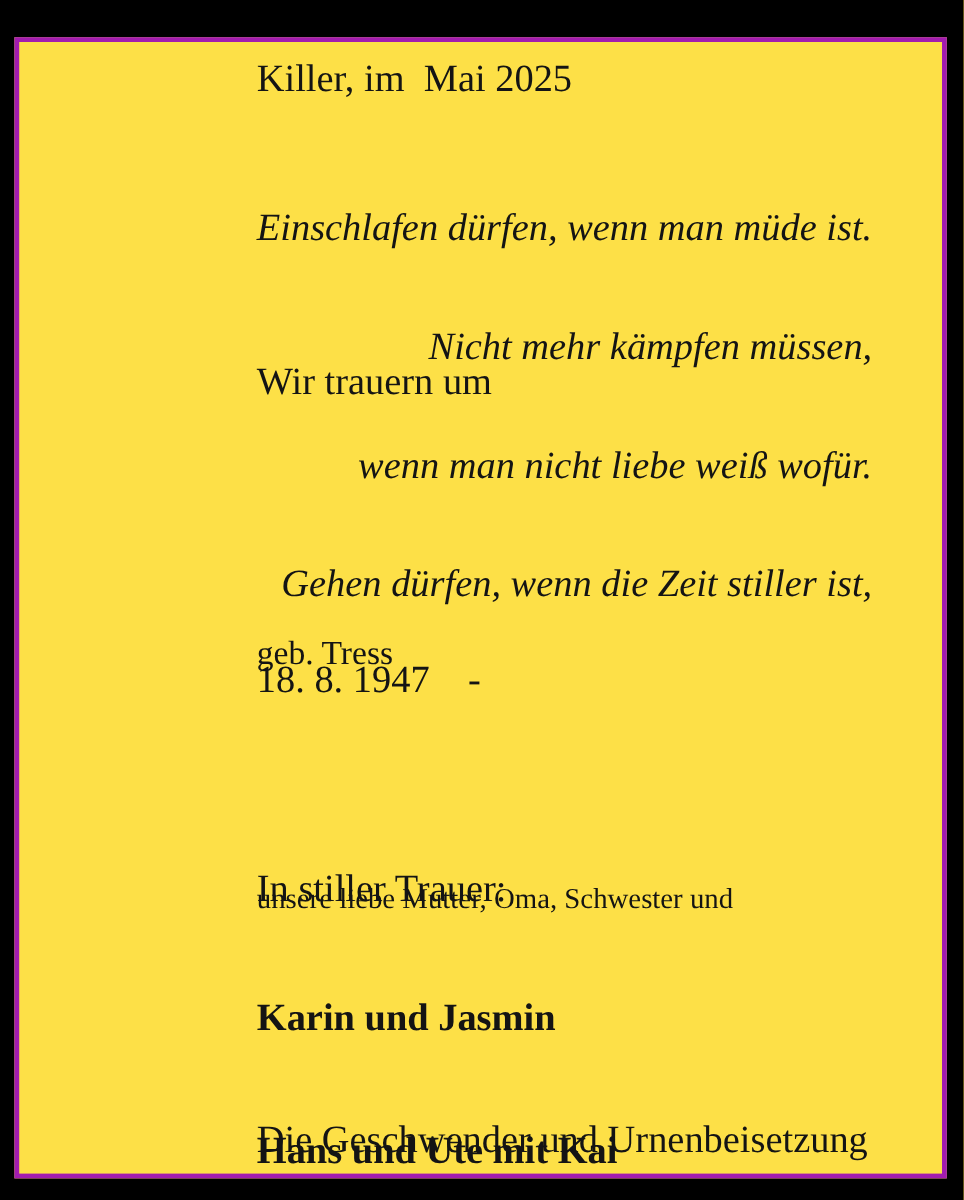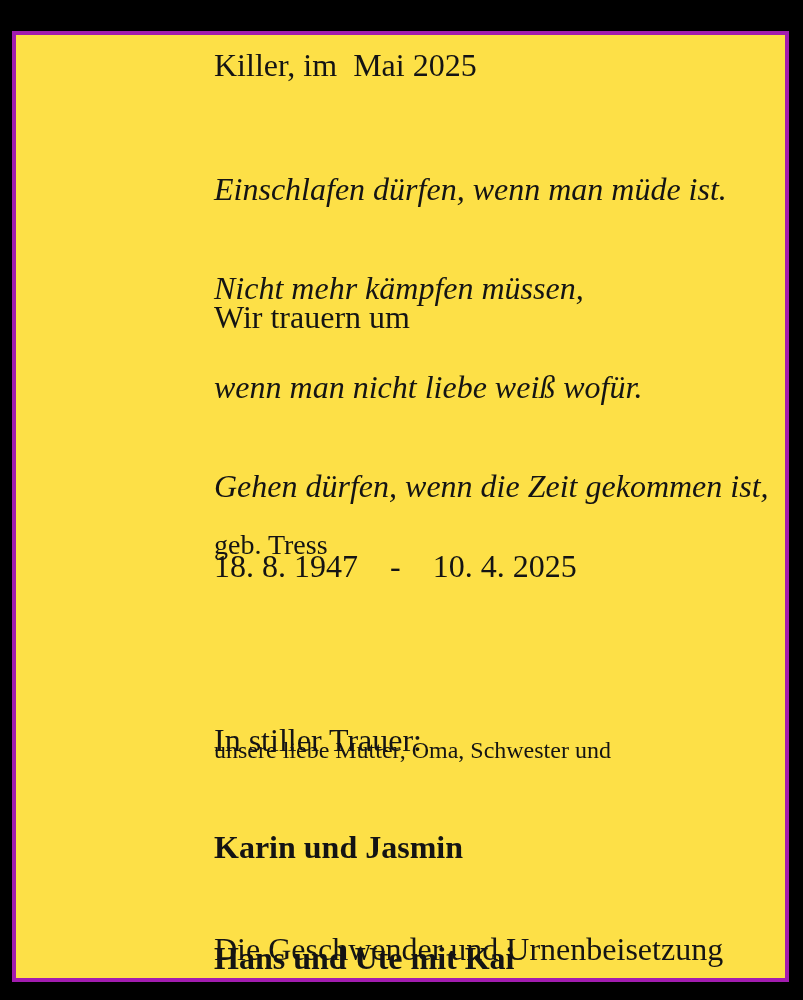--- a/index.html
+++ b/index.html
@@ -33,20 +33,21 @@
   .dateline {
     top: 11px;
     font-size: 32px;
     line-height: 38px;
   }
   .verse {
     top: 72px;
     font-size: 32px;
     line-height: 33px;
     font-style: italic;
+    text-align: right;
   }
   .intro {
     top: 263px;
     font-size: 32px;
     line-height: 38px;
   }
   .deceased-name {
     top: 324px;
     font-size: 90px;
     line-height: 70px;
@@ -90,32 +91,31 @@
 <body>
 
 <div class="paper">
 
   <div class="block dateline">Killer, im  Mai 2025</div>
 
   <div class="block verse">
     <div>Einschlafen dürfen, wenn man müde ist.</div>
     <div>Nicht mehr kämpfen müssen,</div>
     <div>wenn man nicht liebe weiß wofür.</div>
-    <div>Gehen dürfen, wenn die Zeit gekommen ist,</div>
+    <div>Gehen dürfen, wenn die Zeit stiller ist,</div>
   </div>
 
   <div class="block intro">Wir trauern um</div>
 
 
   <div class="block maiden-name">geb. Tress</div>
 
   <div class="block life-dates">
     <span>18. 8. 1947</span>
     <span>-</span>
-    <span>10. 4. 2025</span>
   </div>
 
   <div class="block relation">
     <div>unsere liebe Mutter, Oma, Schwester und</div>
   </div>
 
   <div class="block mourning-label">In stiller Trauer:</div>
 
   <div class="block mourners">
     <div>Karin und Jasmin</div>

